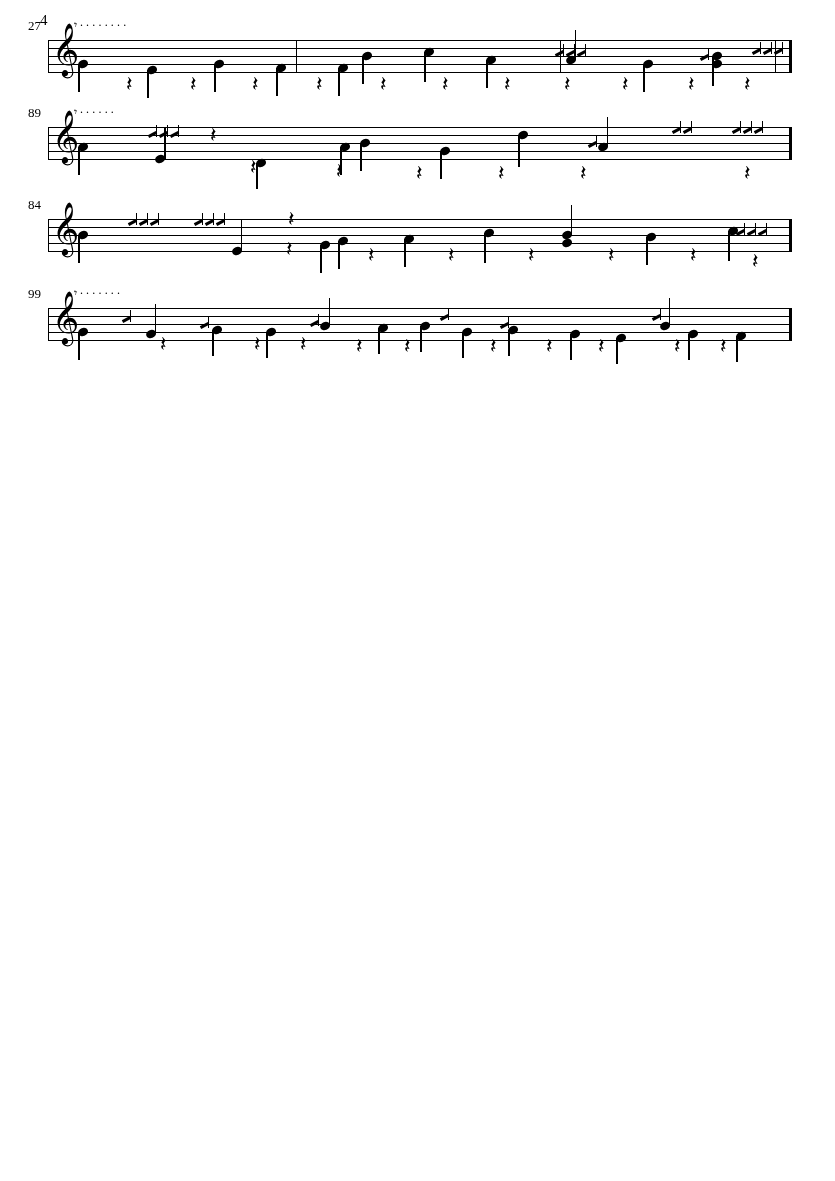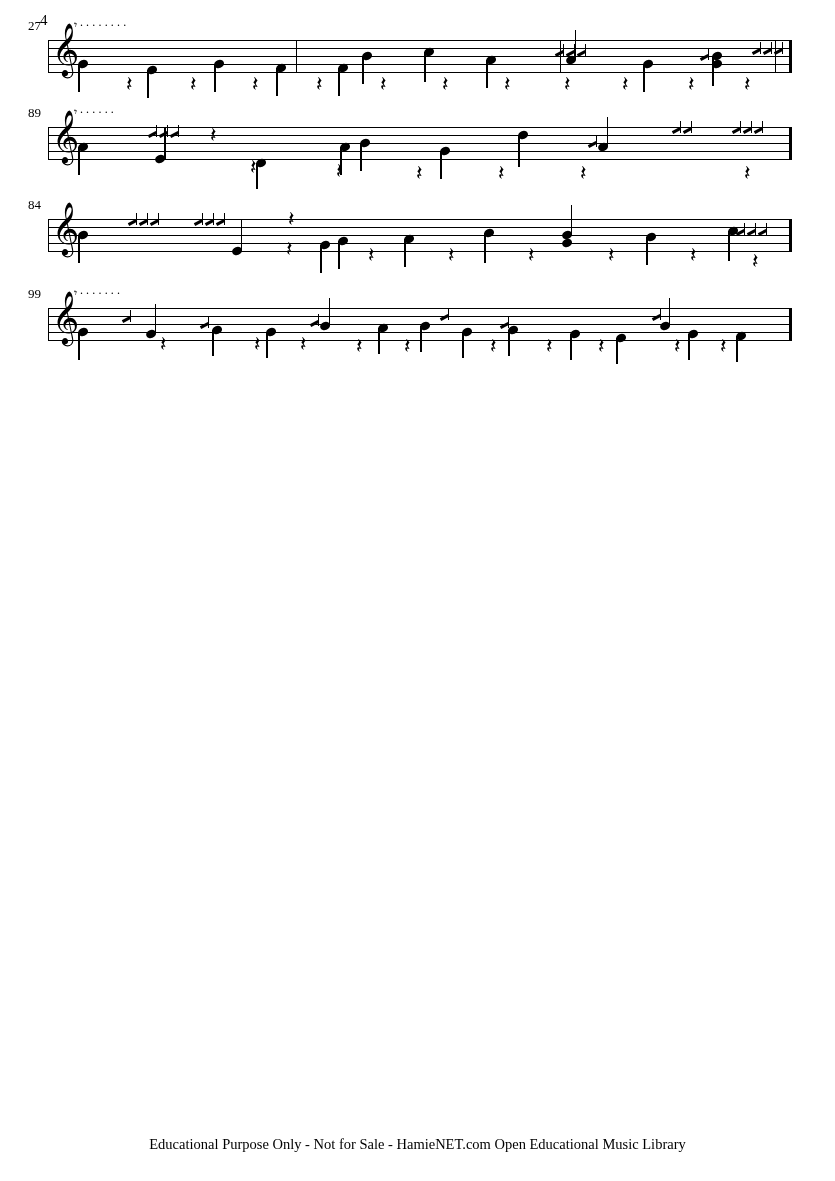--- a/index.html
+++ b/index.html
@@ -370,15 +370,14 @@
         <div class="stem" style="left: 318px; top: 6px; height: 12px;"></div>
         <div class="beam" style="left: 440px; top: 8px; width: 9px; transform: rotate(-28deg);"></div>
         <div class="stem" style="left: 448px; top: 0px; height: 12px;"></div>
         <div class="beam" style="left: 500px; top: 16px; width: 9px; transform: rotate(-28deg);"></div>
         <div class="stem" style="left: 508px; top: 8px; height: 12px;"></div>
         <div class="beam" style="left: 652px; top: 8px; width: 9px; transform: rotate(-28deg);"></div>
         <div class="stem" style="left: 660px; top: 0px; height: 12px;"></div>
       </div>
     </div>
 
-  <div class="footer">Educational Purpose Only - Not for Sale - HamieNET.com Open Educational Music Library</div>
 
 </div>
 
 </body></html>

